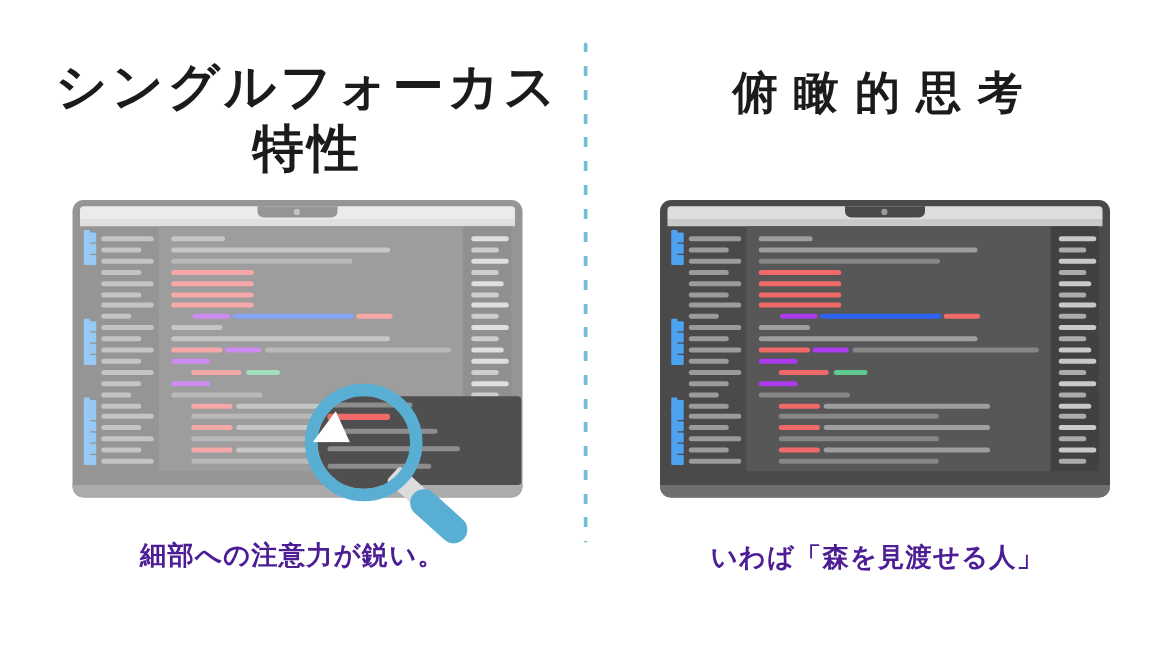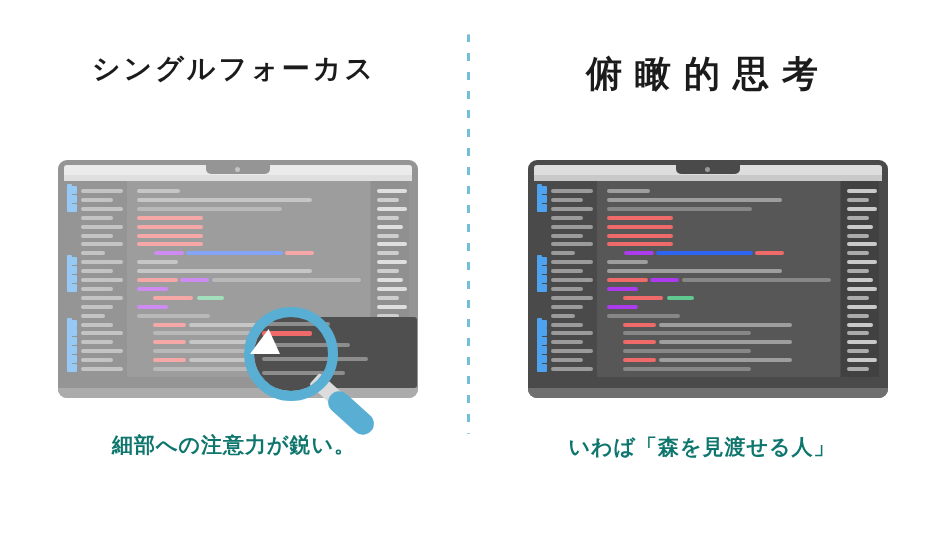--- a/index.html
+++ b/index.html
@@ -1,24 +1,24 @@
 <!DOCTYPE html>
 <html><head>
 <meta charset="utf-8">
 <style>
   html,body{margin:0;padding:0;background:#fff;}
   .stage{position:relative;width:936px;height:535px;background:#ffffff;overflow:hidden;
          font-family:"Liberation Sans","DejaVu Sans",sans-serif;color:#1d1d1d;}
   .abs{position:absolute;}
   
   .title{position:absolute;text-align:center;font-weight:700;color:#1b1b1b;}
-  .title-left{left:0;top:44px;width:468px;font-size:28px;line-height:50px;letter-spacing:3px;}
+  .title-left{left:0;top:44px;width:468px;font-size:41px;line-height:50px;letter-spacing:3px;padding-left:12px;}
   .title-right{left:468px;top:52px;width:468px;font-size:36px;line-height:44px;letter-spacing:13px;text-indent:13px;}
   
-  .caption{position:absolute;text-align:center;font-weight:600;font-size:21px;line-height:30px;letter-spacing:1px;color:#0f766e;}
+  .caption{position:absolute;text-align:center;font-weight:600;font-size:21px;line-height:30px;letter-spacing:1px;color:#4c1d95;}
   .caption-left{left:0;top:430px;width:468px;}
   .caption-right{left:468px;top:432px;width:468px;}
   
   .divider{position:absolute;left:467px;top:34px;width:3px;height:400px;
            background:repeating-linear-gradient(180deg,#74BFD8 0 8px,transparent 8px 19px);border-radius:2px;}
   
   .laptop{position:absolute;width:360px;height:238px;}
   .laptop-inner{position:absolute;left:0;top:0;width:360px;height:238px;}
   .faded{opacity:0.58;}
   .lt{position:absolute;}
@@ -30,20 +30,21 @@
   .bubble{display:flex;align-items:center;justify-content:center;border-radius:19px;background:#fff;}
   .bubble-text{font-family:"DejaVu Sans Mono","Liberation Mono",monospace;font-size:24px;font-weight:600;color:#1b1b1b;white-space:nowrap;}
 </style>
 </head>
 <body>
 
 <div class="stage">
 
   <div class="title title-left">
     <div>シングルフォーカス</div>
+    <div>特性</div>
   </div>
 
   <div class="title title-right">俯瞰的思考</div>
 
   <div class="divider"></div>
 
   <div class="laptop" style="left:58px;top:160px;">
     <div id="laptop-left" class="laptop-inner faded">
         <div class="lt" style="left: 0px; top: 0px; width: 360px; height: 238px; background: rgb(74, 74, 74); border-radius: 9px;"></div>
         <div class="lt" style="left: 6px; top: 5px; width: 348px; height: 16px; background: linear-gradient(rgb(221, 221, 221) 0px, rgb(221, 221, 221) 62%, rgb(201, 201, 201) 62%, rgb(201, 201, 201) 100%); border-radius: 3px 3px 0px 0px;"></div>

